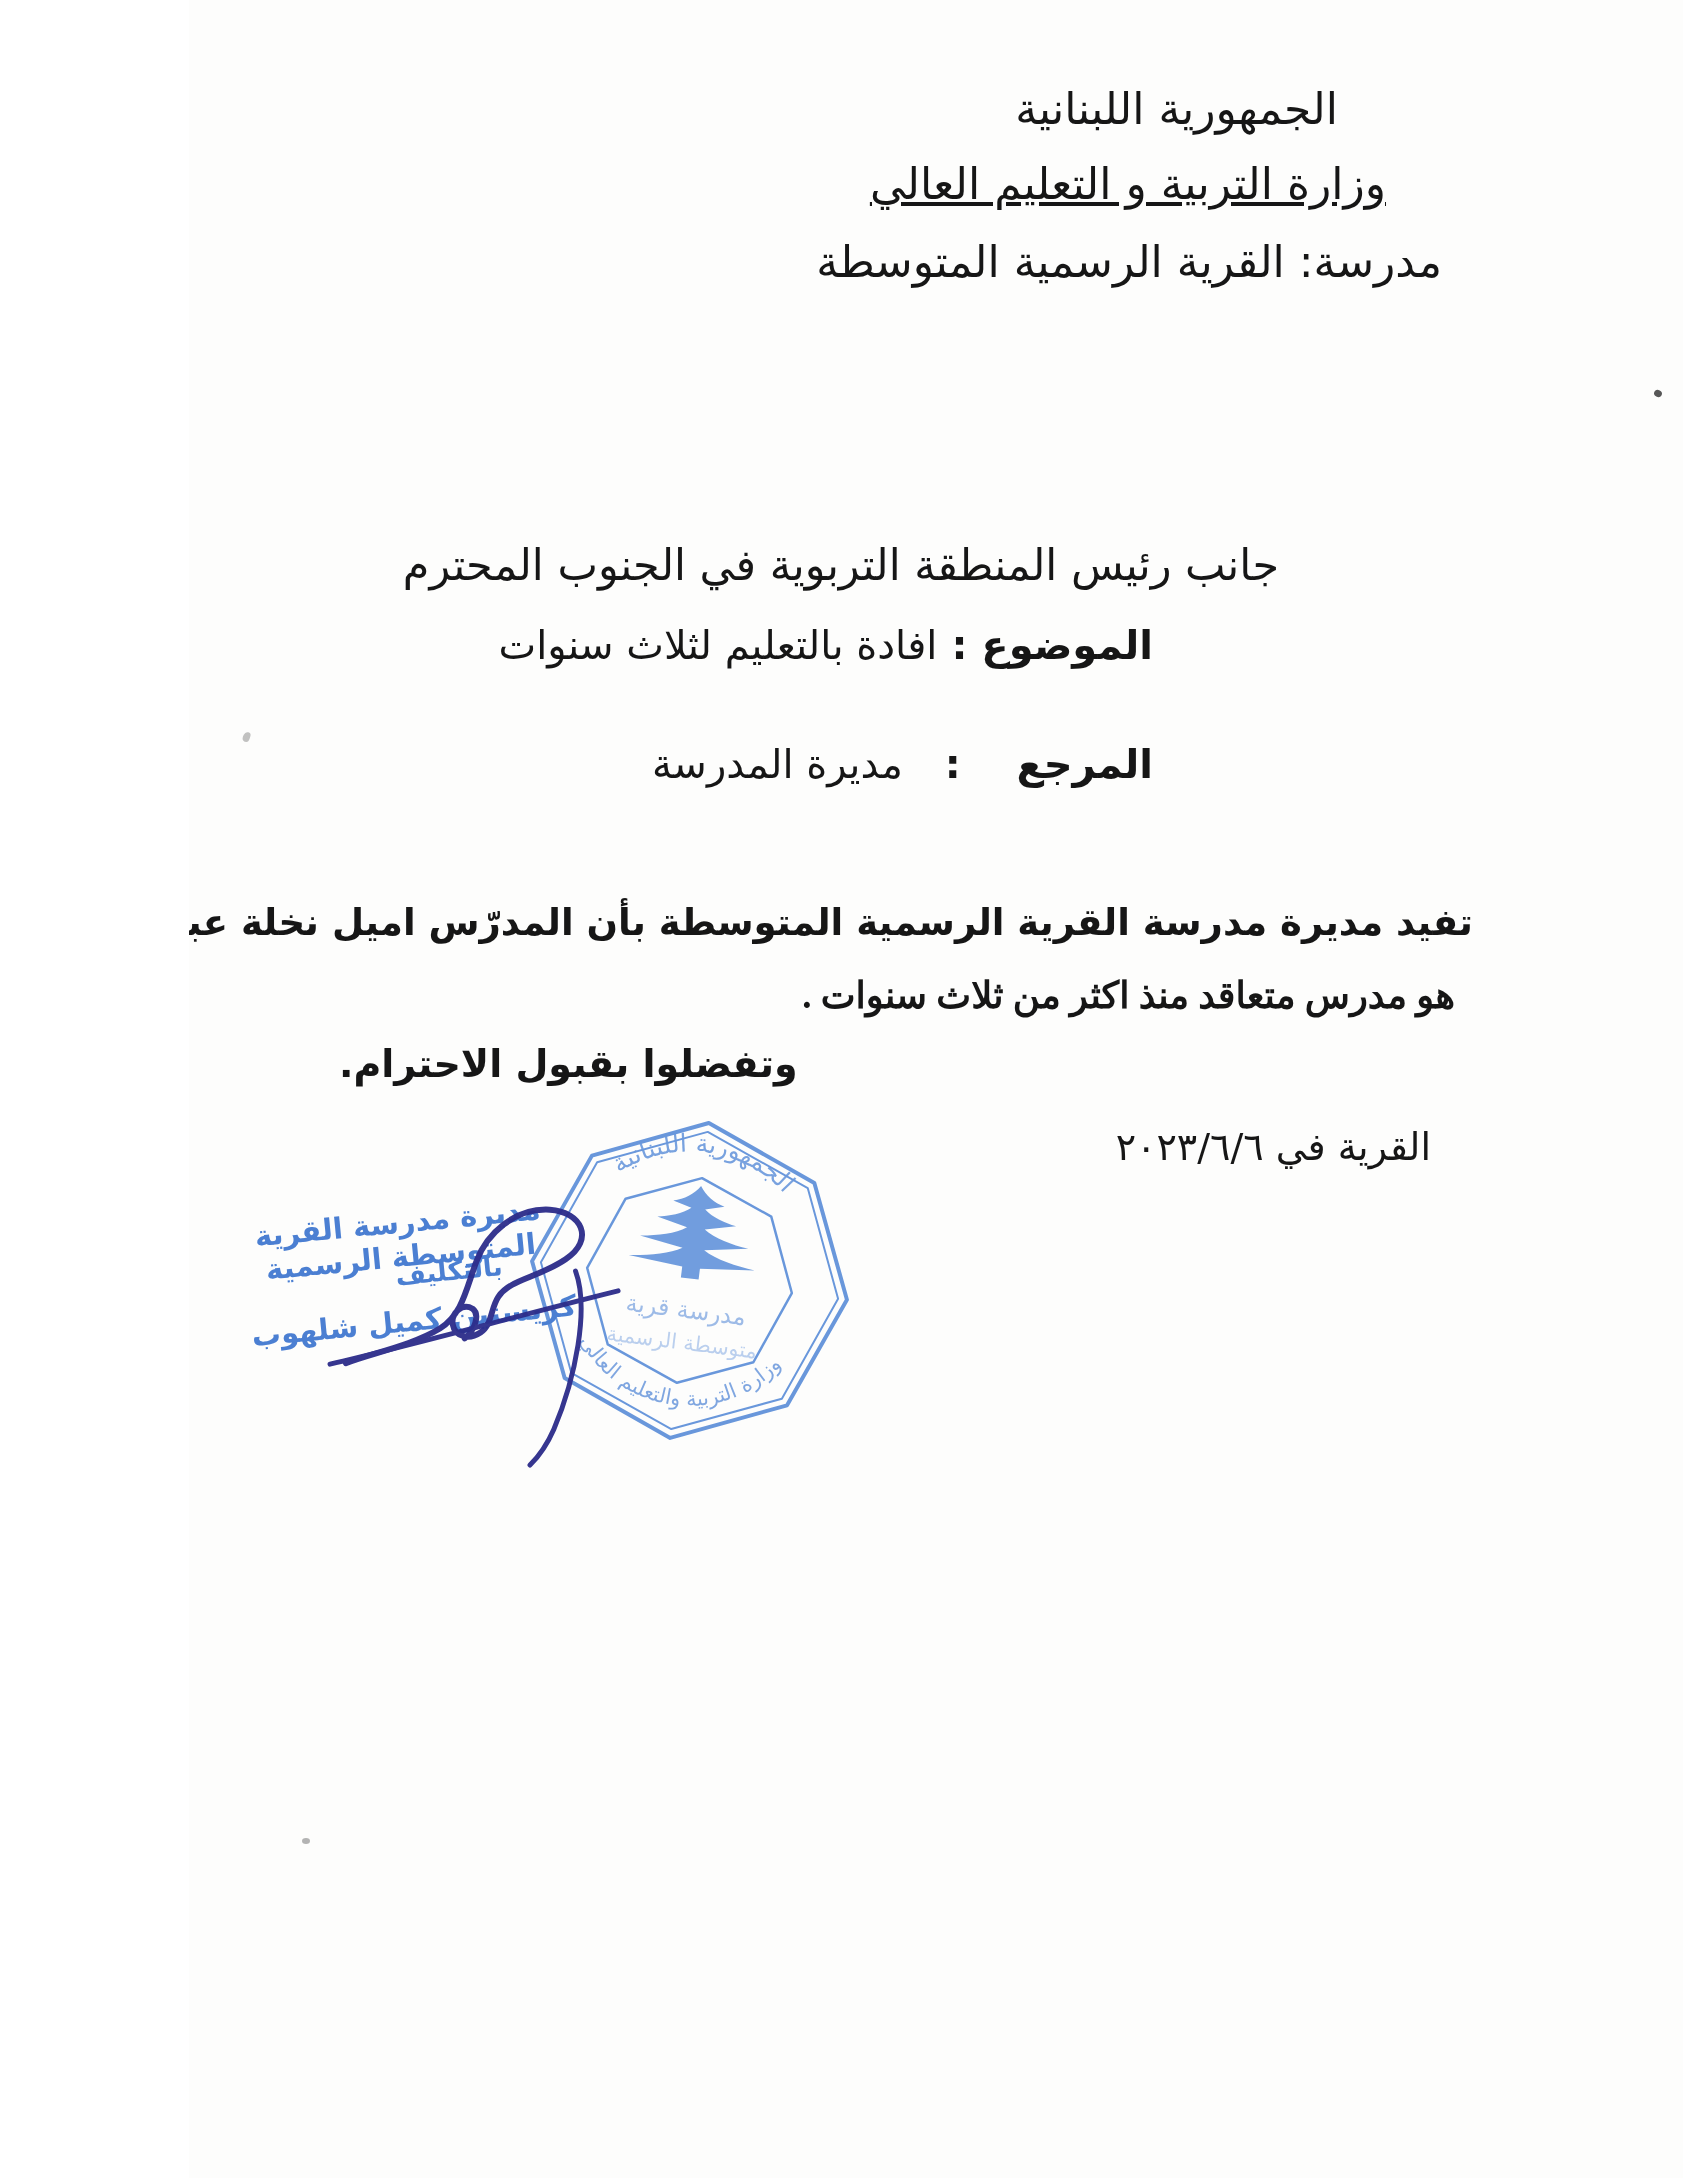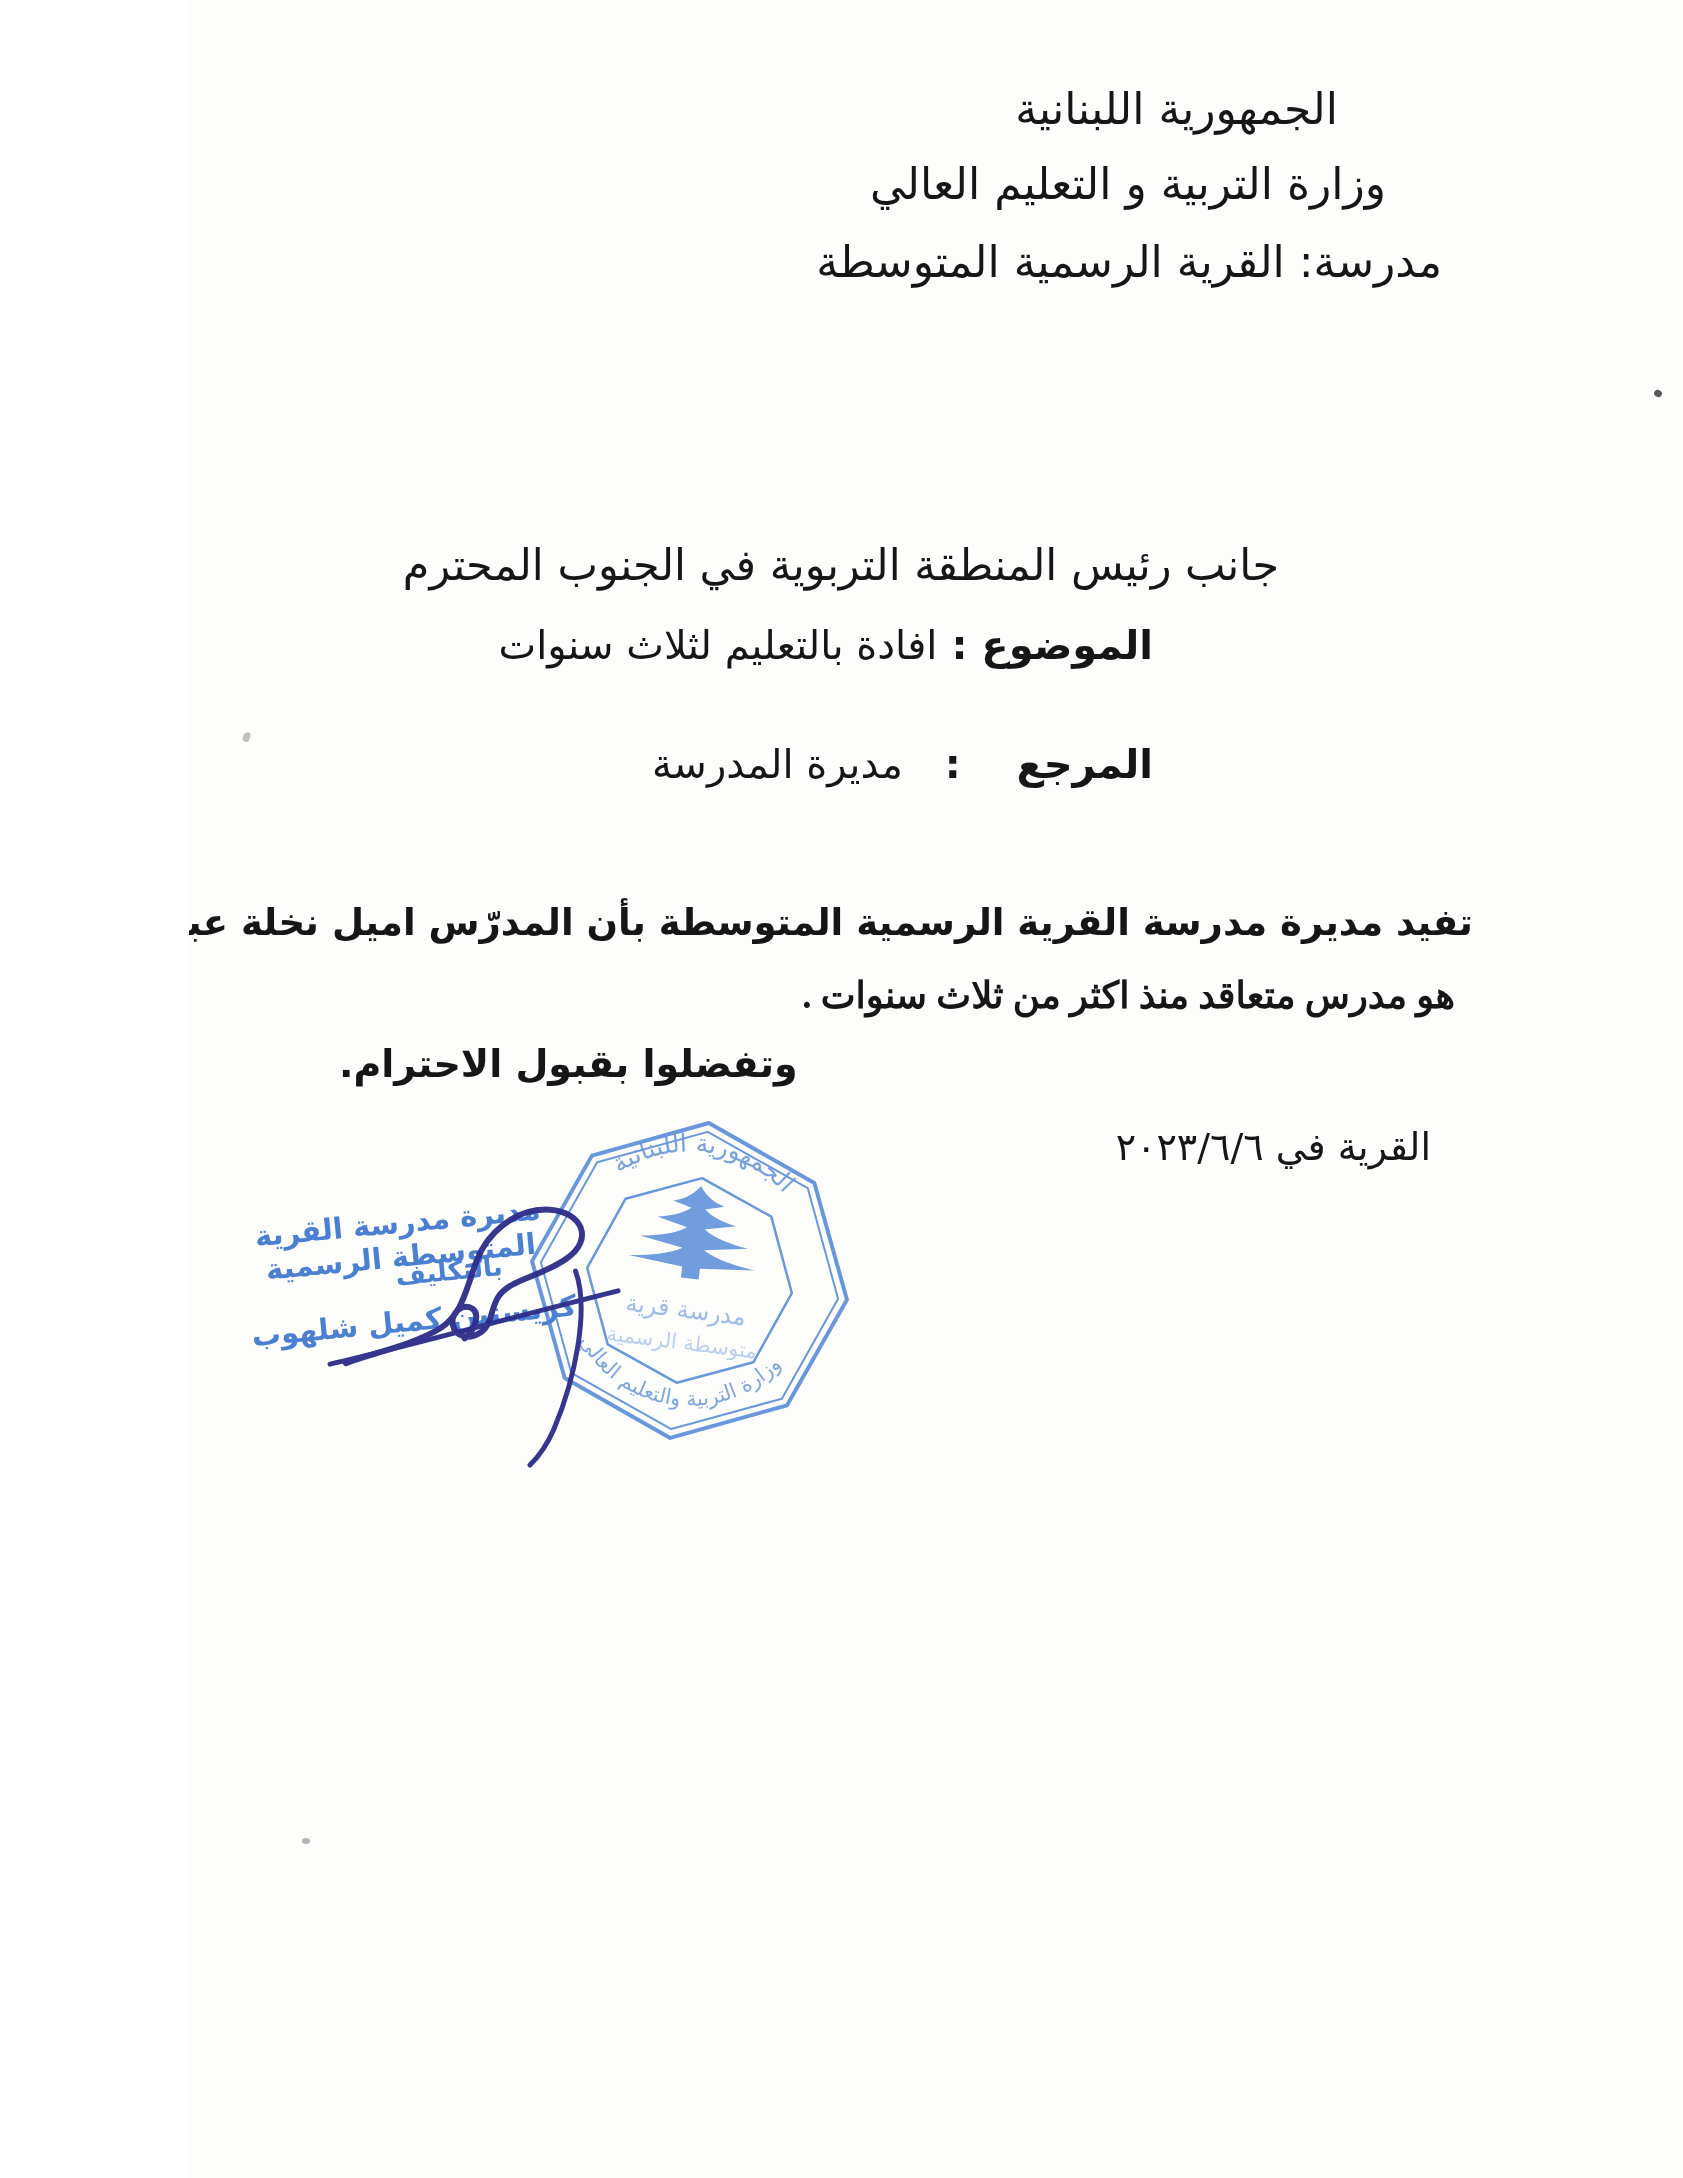--- a/index.html
+++ b/index.html
@@ -37,21 +37,21 @@
   .speck.s2{left:54px;top:732px;width:7px;height:10px;background:#777;opacity:.45;border-radius:60% 40% 50% 50%;transform:rotate(18deg);}
   .speck.s3{left:113px;top:1838px;width:8px;height:6px;background:#6a6a6a;opacity:.5;}
   svg text{font-family:"DejaVu Sans",sans-serif;}
 </style>
 </head>
 <body>
 
 <div class="page">
 
   <div class="abs hline" style="top:83px;right:345px;">الجمهورية اللبنانية</div>
-  <div class="abs hline" style="top:158px;right:297px;">وزارة التربية و التعليم العالي</div>
+  <div class="abs hline" style="top:158px;right:297px;text-decoration:underline;">وزارة التربية و التعليم العالي</div>
   <div class="abs hline" style="top:236px;right:241px;">مدرسة: القرية  الرسمية المتوسطة</div>
 
   <div class="abs recipient" style="top:540px;right:404px;">جانب رئيس المنطقة التربوية في الجنوب المحترم</div>
 
   <div class="abs meta-line" style="top:622px;right:530px;">
     <span class="lbl">الموضوع</span><span class="sep"> : </span><span>افادة بالتعليم لثلاث سنوات</span>
   </div>
 
   <div class="abs meta-line" style="top:699px;right:530px;margin-top:42px;">
     <span class="lbl">المرجع</span><span class="sep">    :   </span><span>مديرة المدرسة</span>

